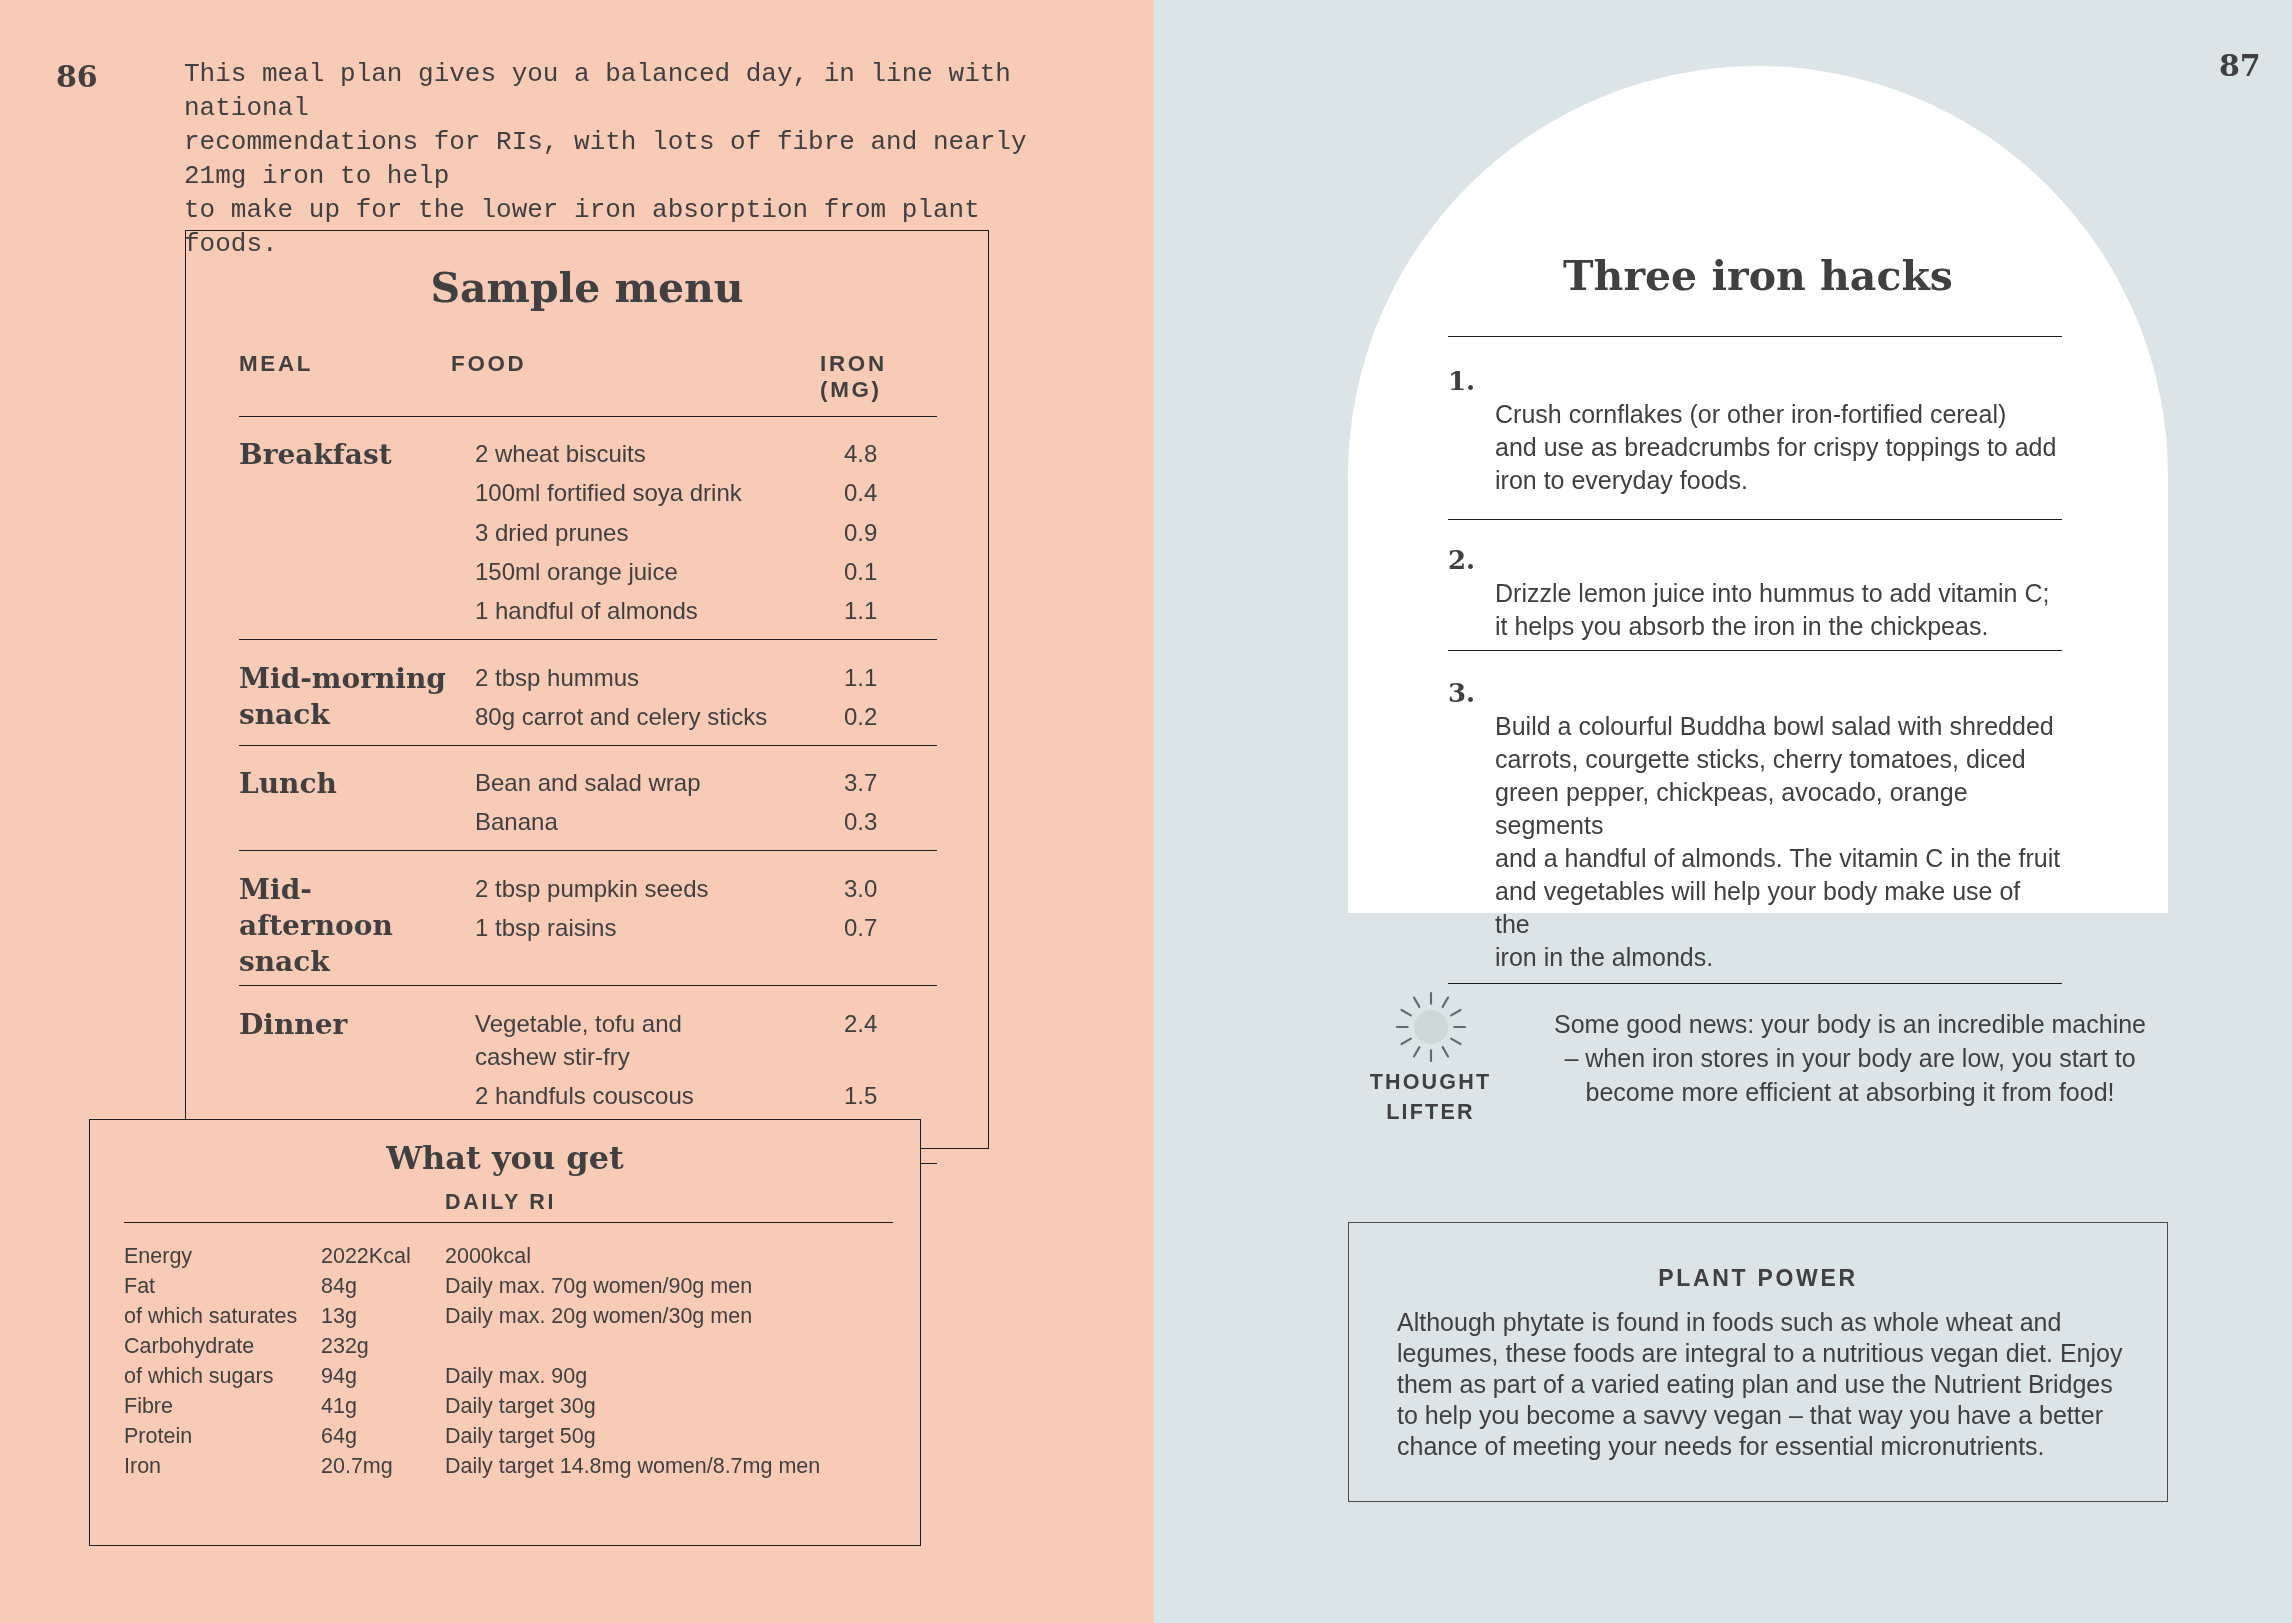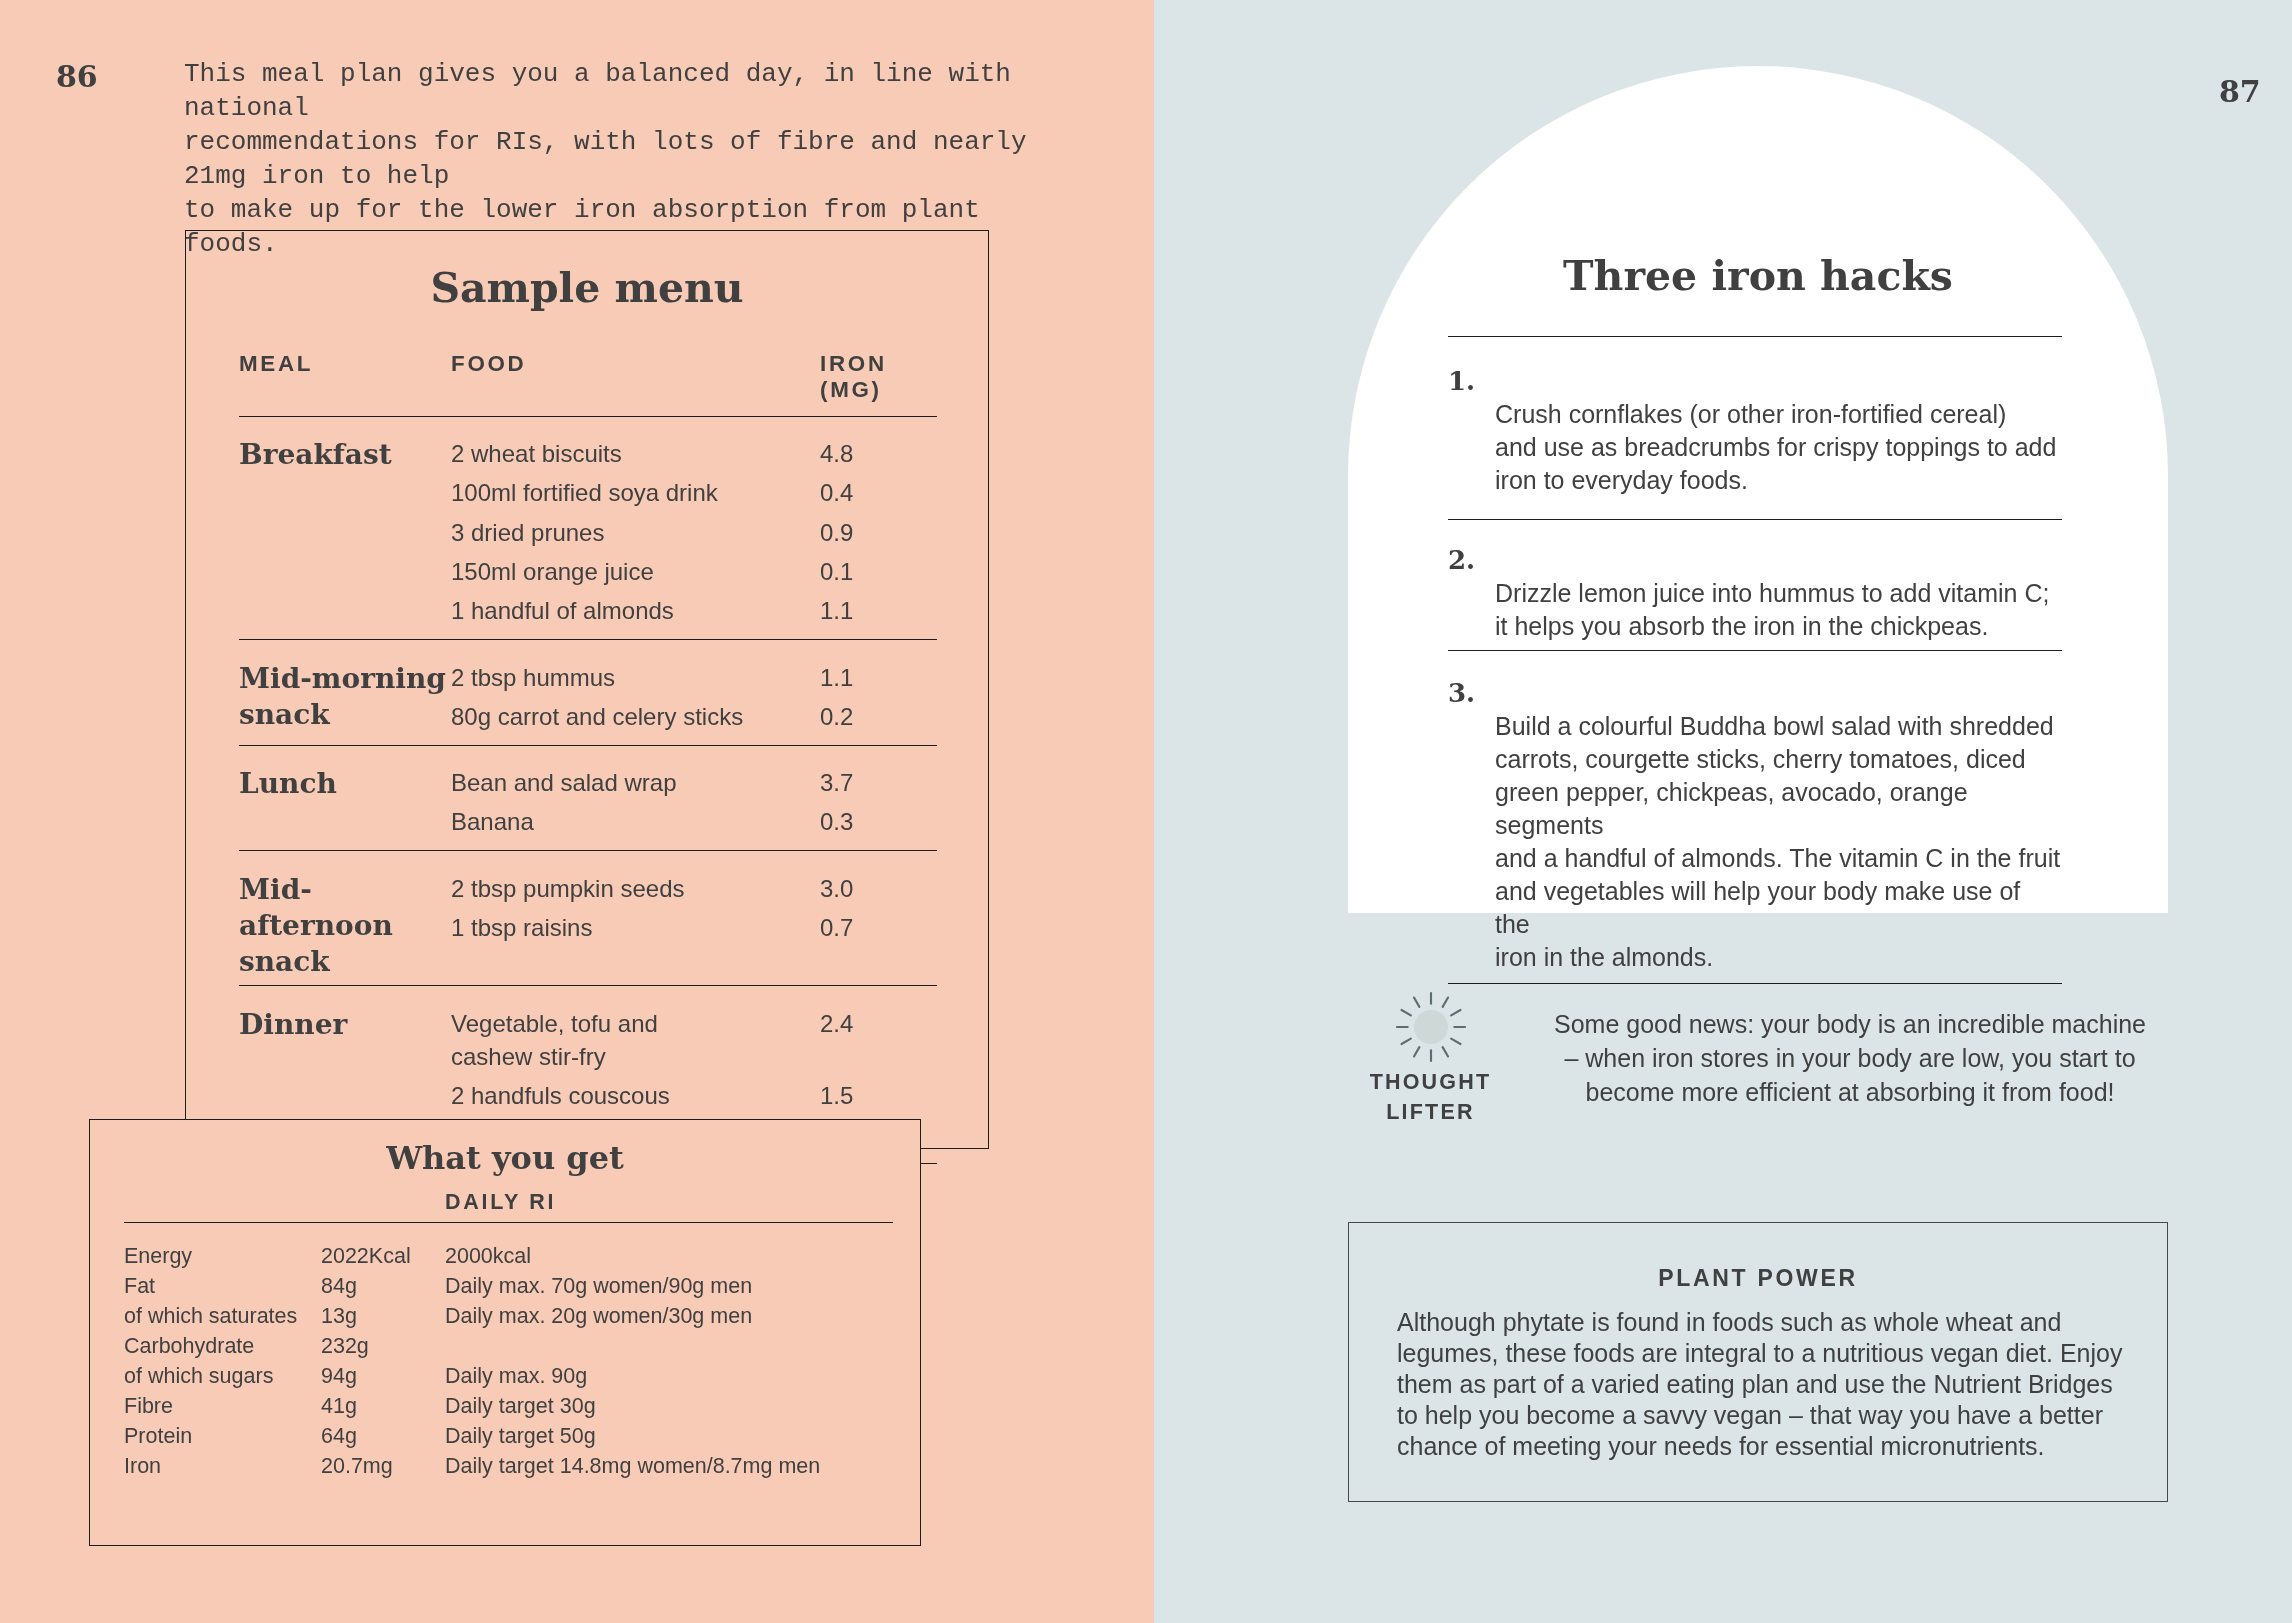--- a/index.html
+++ b/index.html
@@ -16,40 +16,40 @@
          font-family:Liberation Mono, monospace;font-size:26px;line-height:34px;}
 
   .menu-box{position:absolute;left:185px;top:230px;width:804px;height:919px;
             border:1.8px solid #1d1d1f;box-sizing:border-box;}
   .menu-title{margin-top:32px;text-align:center;font-size:41px;font-weight:700;line-height:50px;}
   .menu-table{margin:0 51px 0 53px;}
   .menu-head{display:grid;grid-template-columns:212px 369px 1fr;margin-top:38px;
              padding-bottom:12.5px;border-bottom:1.8px solid #1d1d1f;
              font-size:22.4px;font-weight:700;letter-spacing:2.7px;}
   .menu-section{display:grid;grid-template-columns:212px 1fr;
-                padding:20.6px 0 5.4px;border-bottom:1.8px solid #1d1d1f;}
+                padding:20.6px 0 5.4px;border-bottom:1.8px solid #1d1d1f;gap:24px;}
   .meal-label{font-family:"DejaVu Serif",serif;font-weight:700;font-size:28px;line-height:36px;}
   .item-row{display:grid;grid-template-columns:369px 1fr;margin-bottom:6.3px;}
   .item-row > div{font-size:24px;line-height:33px;}
   .menu-total{display:grid;grid-template-columns:212px 369px 1fr;padding-top:23px;}
   .menu-total > div{font-size:24px;line-height:33px;}
 
   .wyg-box{position:absolute;left:89px;top:1119px;width:832px;height:427px;
            border:1.8px solid #1d1d1f;box-sizing:border-box;background:#F8CBB7;}
   .wyg-title{margin-top:18px;text-align:center;font-size:32px;font-weight:700;line-height:41px;}
   .wyg-inner{margin:0 27px 0 34px;}
   .wyg-ri-header{margin:10.7px 0 7.2px 321px;font-size:21.5px;font-weight:700;letter-spacing:2.7px;line-height:25px;}
   .wyg-rule{border-top:1.8px solid #1d1d1f;}
   .wyg-rows{padding-top:18px;}
   .wyg-row{display:grid;grid-template-columns:197px 124px 1fr;}
   .wyg-row > div{font-size:21.5px;line-height:30px;}
 
   
   .page-right{position:absolute;left:1154px;top:0;width:1139px;height:1624px;background:#DBE5E8;}
-  .pageno-right{left:1065px;top:74px;text-align:center;}
+  .pageno-right{left:1065px;top:48px;text-align:center;}
   .arch{position:absolute;left:194px;top:66px;width:820px;height:847px;background:#ffffff;
         border-radius:410px 410px 0 0;}
   .hacks-title{margin-top:184px;text-align:center;font-size:41px;font-weight:700;line-height:52px;}
   .hacks-list{margin:34px 106px 0 100px;}
   .hack-item{display:grid;grid-template-columns:47px 1fr;border-top:1.8px solid #1d1d1f;}
   .hack-item:nth-child(1){padding:28px 0 21.5px;}
   .hack-item:nth-child(2){padding:24px 0 7.2px;}
   .hack-item:nth-child(3){padding:26px 0 9px;border-bottom:1.8px solid #1d1d1f;}
   .hack-num{font-family:"DejaVu Serif",serif;font-weight:700;font-size:26px;line-height:33px;}
   .hack-text{font-size:25px;line-height:33px;margin-top:33px;}

